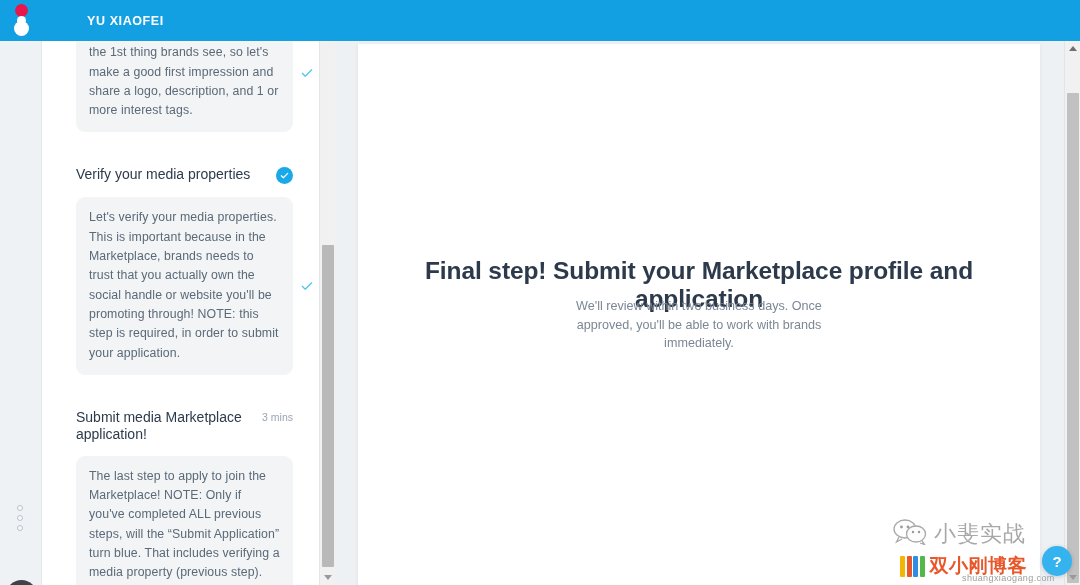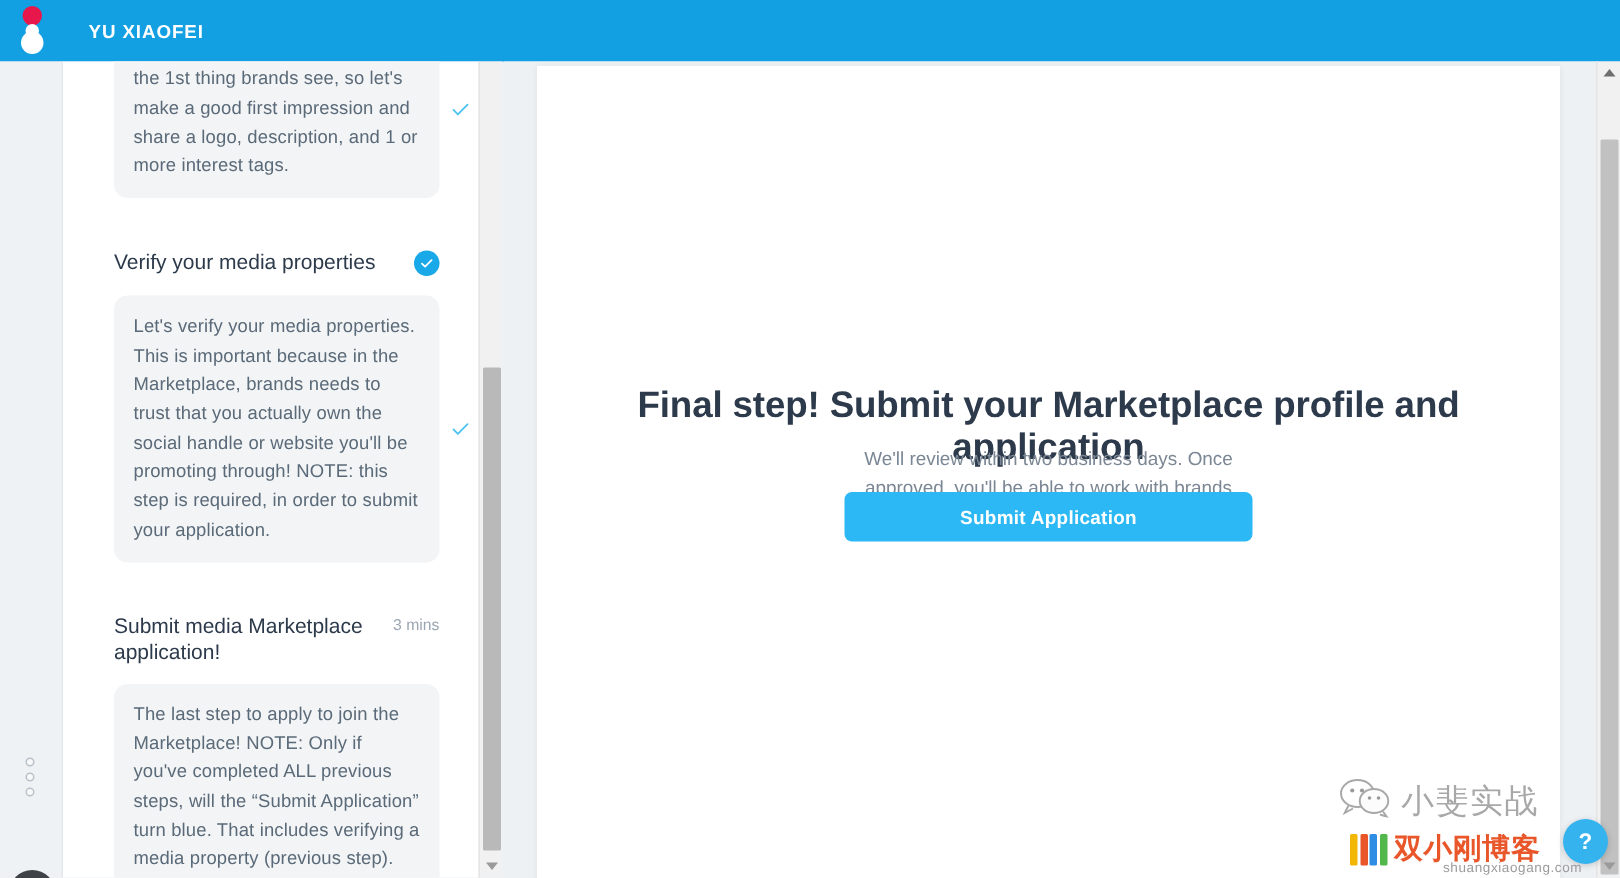--- a/index.html
+++ b/index.html
@@ -8,21 +8,21 @@
     overflow: hidden;
     font-family: "Liberation Sans", sans-serif;
     background: #eef1f4;
   }
 
   
   .topbar {
     position: absolute; top: 0; left: 0;
     width: 1080px; height: 41px;
     background: #13a0e3;
-    display: flex; align-items: center;
+    display: flex; align-items: center; gap: 28px;
   }
   .brand-logo {
     position: relative;
     width: 42px; height: 41px;
     flex: 0 0 42px;
   }
   .brand-logo .dot-red {
     position: absolute; left: 15px; top: 4px;
     width: 13px; height: 13px; border-radius: 50%;
     background: #e8174b;
@@ -319,21 +319,20 @@
 
 <div class="panel-sb">
   <div class="thumb"></div>
   <div class="arr-dn"></div>
 </div>
 
 <div class="main">
   <div class="card">
     <div class="card-title">Final step! Submit your Marketplace profile and application</div>
     <div class="card-sub">We'll review within two business days. Once approved, you'll be able to work with brands immediately.</div>
-    <button class="cta">Submit Application</button>
   </div>
 </div>
 
 <div class="win-sb">
   <div class="arr-up"></div>
   <div class="thumb"></div>
   <div class="arr-dn"></div>
 </div>
 
 <div class="help-btn">?</div>

